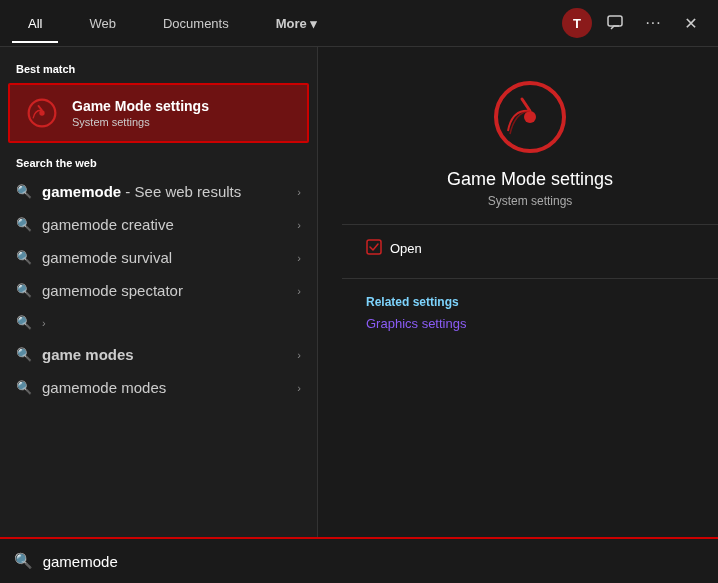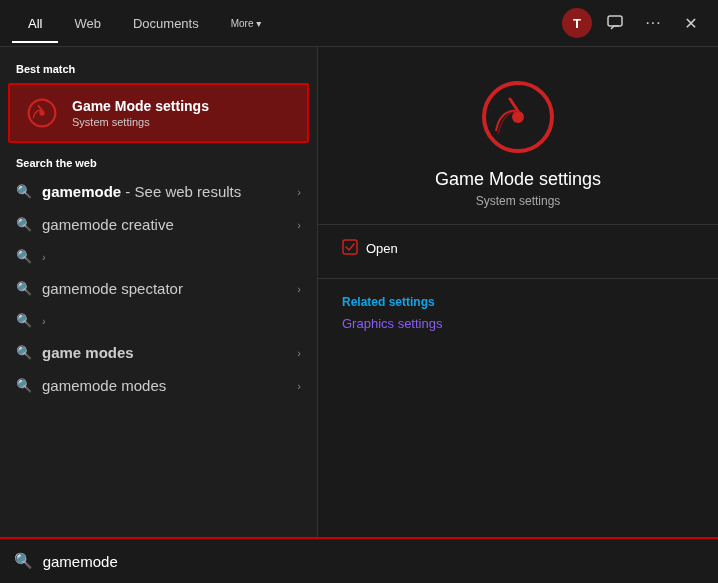--- a/index.html
+++ b/index.html
@@ -18,21 +18,21 @@
       display: flex;
       align-items: center;
       height: 47px;
       background: #1a1a1a;
       padding: 0 12px;
       border-bottom: 1px solid #333;
     }
     .header-tabs {
       display: flex;
       align-items: center;
-      gap: 0;
+      gap: 15px;
       flex: 1;
     }
     .tab-item {
       padding: 12px 16px;
       font-size: 13px;
       color: #ccc;
       cursor: pointer;
       position: relative;
     }
     .tab-item.active {
@@ -44,24 +44,25 @@
       bottom: 0;
       left: 0;
       right: 0;
       height: 2px;
       background: #fff;
     }
     .more-btn {
       display: flex;
       align-items: center;
       gap: 3px;
-      font-size: 10px;
+      font-size: 13px;
       color: #ccc;
       cursor: pointer;
       padding: 12px 16px;
+      font-weight: bold;
     }
     .header-actions {
       display: flex;
       align-items: center;
       gap: 8px;
       margin-left: auto;
     }
     .header-icon-btn {
       width: 30px;
       height: 30px;
@@ -83,20 +84,21 @@
       justify-content: center;
       font-size: 16px;
       color: #ccc;
       cursor: pointer;
     }
 
     
     .main {
       display: flex;
       height: calc(583px - 47px - 46px);
+      gap: 24px;
     }
 
     
     .left-panel {
       width: 318px;
       background: #1e1e1e;
       padding: 12px 0;
       border-right: 1px solid #333;
       overflow-y: auto;
     }
@@ -215,21 +217,21 @@
       color: #cc2222;
       font-size: 14px;
     }
     .action-label {
       font-size: 13px;
       color: #fff;
     }
     .related-settings-label {
       font-size: 12px;
       font-weight: 700;
-      color: #0ea5e9;
+      color: #7dd3fc;
       padding: 6px 24px 4px;
       width: 100%;
     }
     .related-link {
       font-size: 13px;
       color: #8b5cf6;
       padding: 3px 24px;
       width: 100%;
       cursor: pointer;
     }
@@ -321,20 +323,21 @@
       <span class="search-item-text"><span class="highlight">gamemode</span> - See web results</span>
       <span class="search-item-chevron">›</span>
     </div>
     <div class="search-item">
       <span class="search-item-icon">🔍</span>
       <span class="search-item-text">gamemode creative</span>
       <span class="search-item-chevron">›</span>
     </div>
     <div class="search-item">
       <span class="search-item-icon">🔍</span>
+      <span class="search-item-text">gamemode survival</span>
       <span class="search-item-chevron">›</span>
     </div>
     <div class="search-item">
       <span class="search-item-icon">🔍</span>
       <span class="search-item-text">gamemode spectator</span>
       <span class="search-item-chevron">›</span>
     </div>
     <div class="search-item">
       <span class="search-item-icon">🔍</span>
       <span class="search-item-chevron">›</span>

